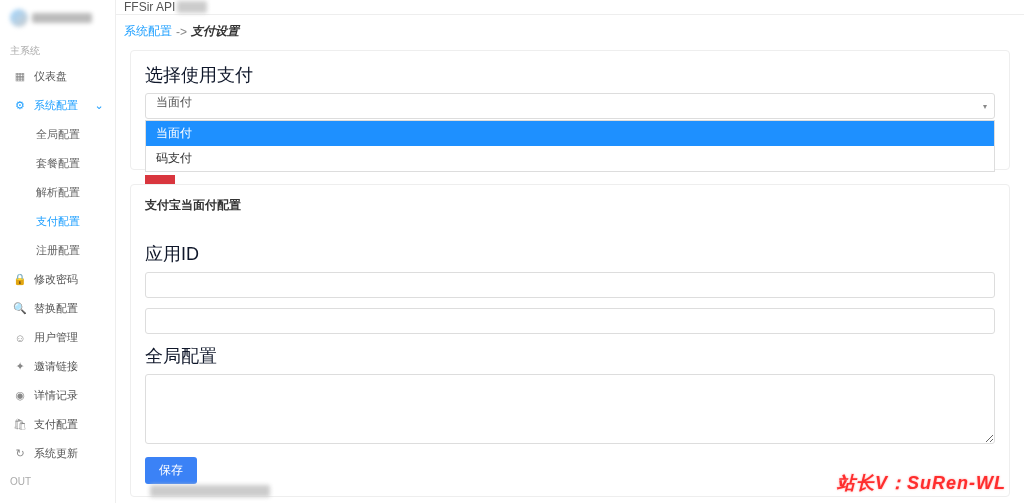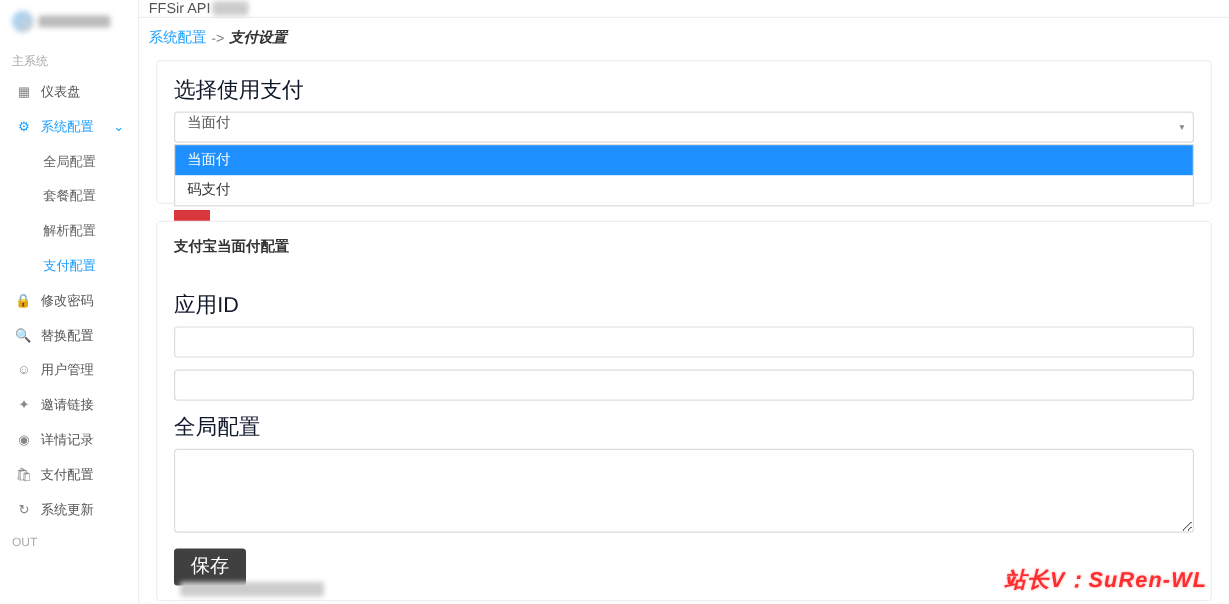--- a/index.html
+++ b/index.html
@@ -32,21 +32,21 @@
 .field-label { margin-bottom: 6px; color: #0f172a; font-size: 18px; }
 .select-box { position: relative; }
 .select-input { width: 100%; border: 1px solid #ddd; border-radius: 3px; height: 26px; padding: 0 20px 0 10px; font-size: 12px; color: #555; background: #fff; cursor: pointer; }
 .select-caret { position: absolute; right: 8px; top: 50%; transform: translateY(-50%); color: #888; font-size: 8px; }
 .dropdown { position: absolute; top: 27px; left: 0; right: 0; background: #fff; border: 1px solid #ddd; z-index: 10; }
 .dropdown .opt { padding: 4px 10px; font-size: 12px; cursor: pointer; }
 .dropdown .opt.selected { background: #1e90ff; color: #fff; }
 .card h3 { font-size: 12px; font-weight: bold; margin-bottom: 28px; color: #333; }
 .text-input { width: 100%; border: 1px solid #ddd; border-radius: 3px; height: 26px; padding: 0 10px; font-size: 12px; }
 .textarea { width: 100%; border: 1px solid #ddd; border-radius: 3px; height: 70px; padding: 6px 10px; font-size: 12px; resize: vertical; }
-.btn-save { background: #404040; color: #fff; border: none; border-radius: 3px; padding: 5px 14px; font-size: 16px; cursor: pointer; }
+.btn-save { background: #3b82f6; color: #fff; border: none; border-radius: 3px; padding: 5px 14px; font-size: 12px; cursor: pointer; }
 .red-bar { position: absolute; left: 14px; top: 124px; width: 30px; height: 10px; background: #d9363e; }
 .watermark { position: absolute; right: 18px; bottom: 8px; font-size: 18px; font-weight: bold; font-style: italic; color: #ff2d2d; text-shadow: 0 0 2px rgba(255,45,45,.5); letter-spacing: 1px; pointer-events: none; text-align: right; }
 .footer-blur { position: absolute; left: 150px; bottom: 6px; width: 120px; height: 12px; background: #ccc; filter: blur(2px); border-radius: 2px; }
 </style>
 </head>
 <body>
 
 <div class="page">
 
   <aside class="sidebar">
@@ -66,20 +66,21 @@
       <span class="left">
         <span class="icon">⚙</span>
         <span>系统配置</span>
       </span>
       <span class="icon">⌄</span>
     </div>
     <div class="sub-item">全局配置</div>
     <div class="sub-item">套餐配置</div>
     <div class="sub-item">解析配置</div>
     <div class="sub-item active">支付配置</div>
+    <div class="sub-item">注册配置</div>
 
     <div class="nav-item">
       <span class="icon">🔒</span>
       <span>修改密码</span>
     </div>
     <div class="nav-item">
       <span class="icon">🔍</span>
       <span>替换配置</span>
     </div>
     <div class="nav-item">

